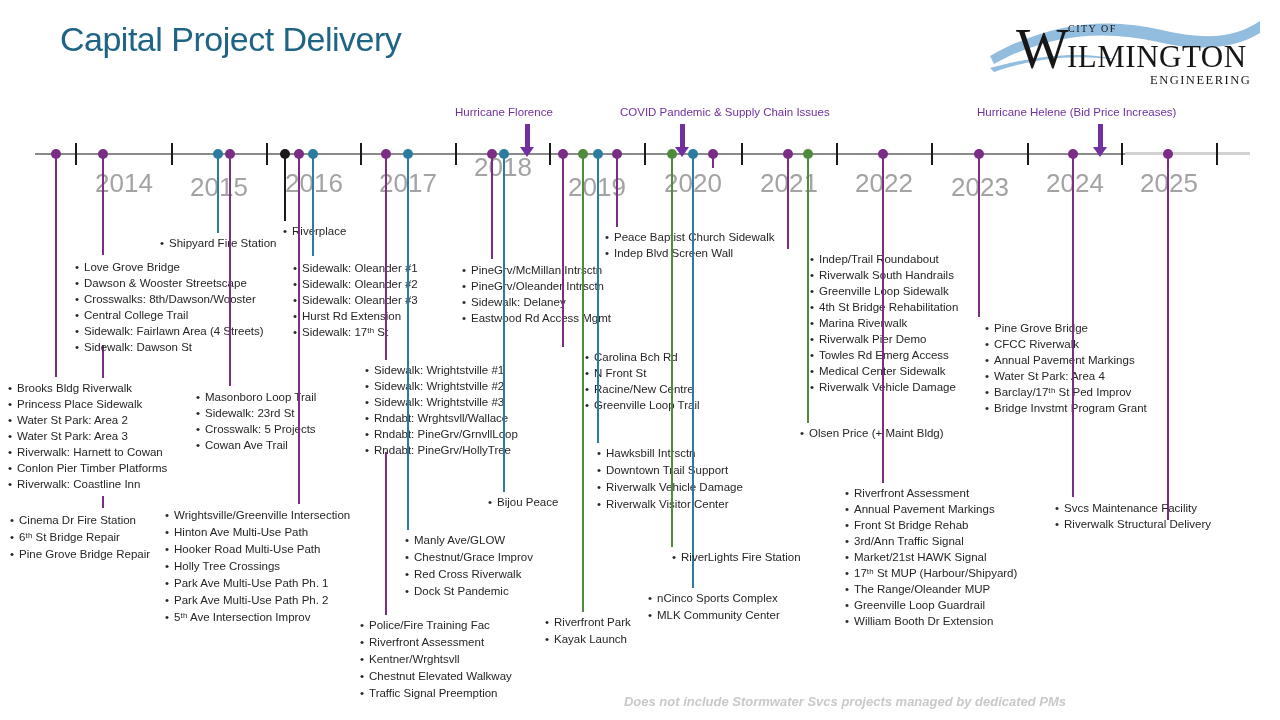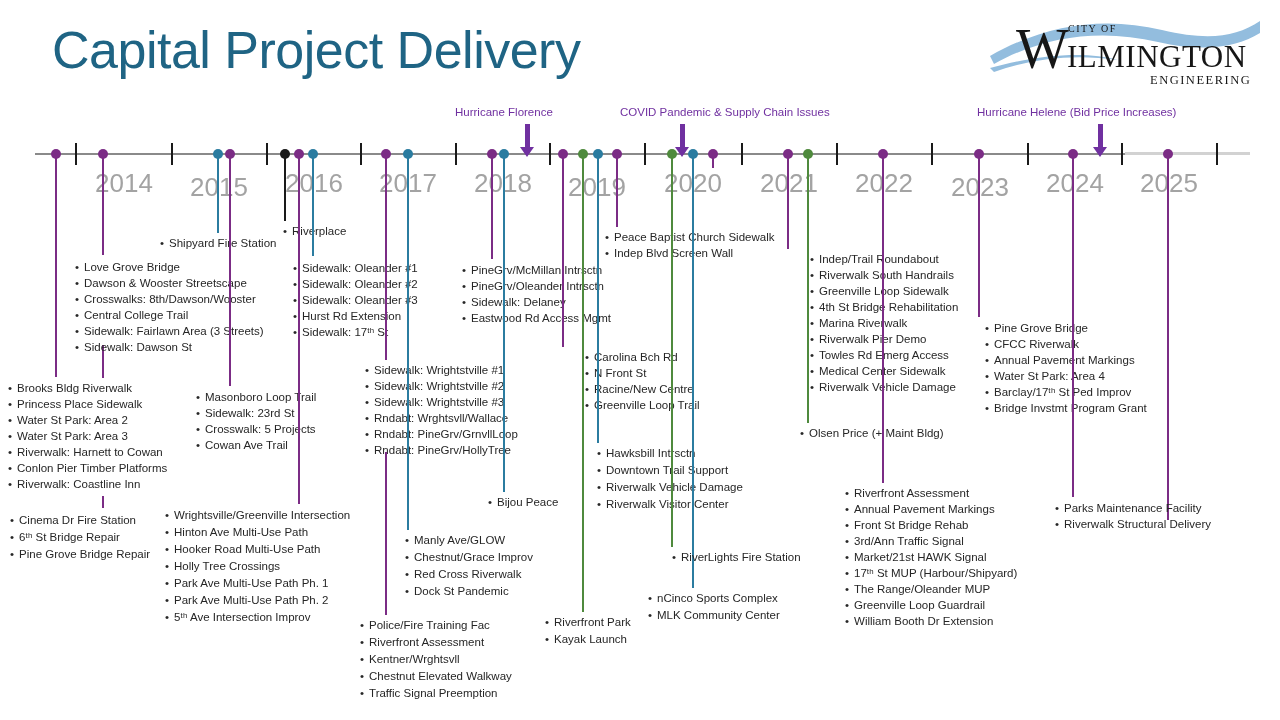--- a/index.html
+++ b/index.html
@@ -1,18 +1,18 @@
 <!DOCTYPE html>
 <html><head>
 <meta charset="utf-8">
 <style>
   html,body{margin:0;padding:0;background:#fff;}
   .stage{position:relative;width:1280px;height:720px;background:#fff;overflow:hidden;
          font-family:"Liberation Sans",sans-serif;}
-  .title{position:absolute;left:52px;top:20px;font-size:52px;font-weight:400;
+  .title{position:absolute;left:60px;top:20px;font-size:34px;font-weight:400;
          color:#1F6484;letter-spacing:-0.5px;white-space:nowrap;}
   .logo{position:absolute;left:988px;top:6px;width:276px;height:84px;}
   .footnote{position:absolute;left:560px;top:694px;width:570px;text-align:center;
             font-size:13px;font-style:italic;font-weight:600;color:#c9c9c9;white-space:nowrap;}
   .ann-label{position:absolute;top:106px;font-size:11.5px;color:#7030A0;white-space:nowrap;}
   .arrow-shaft{position:absolute;width:5px;background:#7030A0;}
   .arrow-head{position:absolute;width:0;height:0;border-left:7px solid transparent;
               border-right:7px solid transparent;border-top:10px solid #7030A0;}
   .baseline{position:absolute;height:2px;background:#8a8a8a;}
   .baseline.light{height:3px;background:#d2d2d2;}
@@ -36,41 +36,42 @@
     <svg width="276" height="84" viewBox="0 0 276 84">
       <path fill="#93BDDE" d="M2,50 C58,18 116,10 174,24 C220,35 248,31 272,15 L272,27 C248,42 214,46 170,36 C114,23 58,29 6,58 Z"></path>
       <path fill="#93BDDE" d="M6,66 C46,52 86,48 130,54 C96,44 44,50 2,62 Z"></path>
       <text x="28" y="62" font-family="Liberation Serif, serif" font-size="56" fill="#161616">W</text>
       <text x="80" y="26" font-family="Liberation Serif, serif" font-size="10" letter-spacing="1.5" fill="#161616">CITY OF</text>
       <text x="79" y="61" font-family="Liberation Serif, serif" font-size="31" letter-spacing="0.5" fill="#161616">ILMINGTON</text>
       <text x="162" y="78" font-family="Liberation Serif, serif" font-size="12.5" letter-spacing="1.5" fill="#161616">ENGINEERING</text>
     </svg>
   </div>
 
+  <div class="footnote">Does not include Stormwater Svcs projects managed by dedicated PMs</div>
 
 <div class="baseline" style="left: 35px; top: 153px; width: 1212px;"></div>
     <div class="baseline light" style="left: 1125px; top: 152px; width: 125px;"></div>
     <div class="tick" style="left: 75px;"></div>
     <div class="tick" style="left: 171px;"></div>
     <div class="tick" style="left: 266px;"></div>
     <div class="tick" style="left: 360px;"></div>
     <div class="tick" style="left: 455px;"></div>
     <div class="tick" style="left: 549px;"></div>
     <div class="tick" style="left: 644px;"></div>
     <div class="tick" style="left: 741px;"></div>
     <div class="tick" style="left: 836px;"></div>
     <div class="tick" style="left: 931px;"></div>
     <div class="tick" style="left: 1027px;"></div>
     <div class="tick" style="left: 1121px;"></div>
     <div class="tick" style="left: 1216px;"></div>
     <div class="year" style="left: 74px; top: 168px;">2014</div>
     <div class="year" style="left: 169px; top: 172px;">2015</div>
     <div class="year" style="left: 264px; top: 168px;">2016</div>
     <div class="year" style="left: 358px; top: 168px;">2017</div>
-    <div class="year" style="left: 453px; top: 168px; text-align: center;">2018</div>
+    <div class="year" style="left: 453px; top: 152px; text-align: center;">2018</div>
     <div class="year" style="left: 547px; top: 172px;">2019</div>
     <div class="year" style="left: 643px; top: 168px;">2020</div>
     <div class="year" style="left: 739px; top: 168px;">2021</div>
     <div class="year" style="left: 834px; top: 168px;">2022</div>
     <div class="year" style="left: 930px; top: 172px;">2023</div>
     <div class="year" style="left: 1025px; top: 168px;">2024</div>
     <div class="year" style="left: 1119px; top: 168px;">2025</div>
     <div class="ann-label" style="left: 455px;">Hurricane Florence</div>
     <div class="arrow-shaft" style="left: 524.5px; top: 124px; height: 24px;"></div>
     <div class="arrow-head" style="left: 520px; top: 147px;"></div>
@@ -189,21 +190,21 @@
       <div class="item" style="line-height: 16px;">
         <span class="bullet">•</span>
         <span>Crosswalks: 8th/Dawson/Wooster</span>
       </div>
       <div class="item" style="line-height: 16px;">
         <span class="bullet">•</span>
         <span>Central College Trail</span>
       </div>
       <div class="item" style="line-height: 16px;">
         <span class="bullet">•</span>
-        <span>Sidewalk: Fairlawn Area (3 Streets)</span>
+        <span>Sidewalk: Fairlawn Area (4 Streets)</span>
       </div>
       <div class="item" style="line-height: 16px;">
         <span class="bullet">•</span>
         <span>Sidewalk: Dawson St</span>
       </div>
     </div>
     <div class="conn" style="left: 217px; top: 160px; height: 73px; background: rgb(43, 124, 160);"></div>
     <div class="group" style="left: 160px; top: 235px;">
       <div class="item" style="line-height: 16px;">
         <span class="bullet">•</span>
@@ -572,20 +573,20 @@
       </div>
       <div class="item" style="line-height: 16px;">
         <span class="bullet">•</span>
         <span>Bridge Invstmt Program Grant</span>
       </div>
     </div>
     <div class="conn" style="left: 1072px; top: 160px; height: 337px; background: rgb(123, 44, 133);"></div>
     <div class="group" style="left: 1055px; top: 500px;">
       <div class="item" style="line-height: 16px;">
         <span class="bullet">•</span>
-        <span>Parks Maintenance Facility</span>
+        <span>Svcs Maintenance Facility</span>
       </div>
       <div class="item" style="line-height: 16px;">
         <span class="bullet">•</span>
         <span>Riverwalk Structural Delivery</span>
       </div>
     </div>
   </div>
 
 </body></html>

